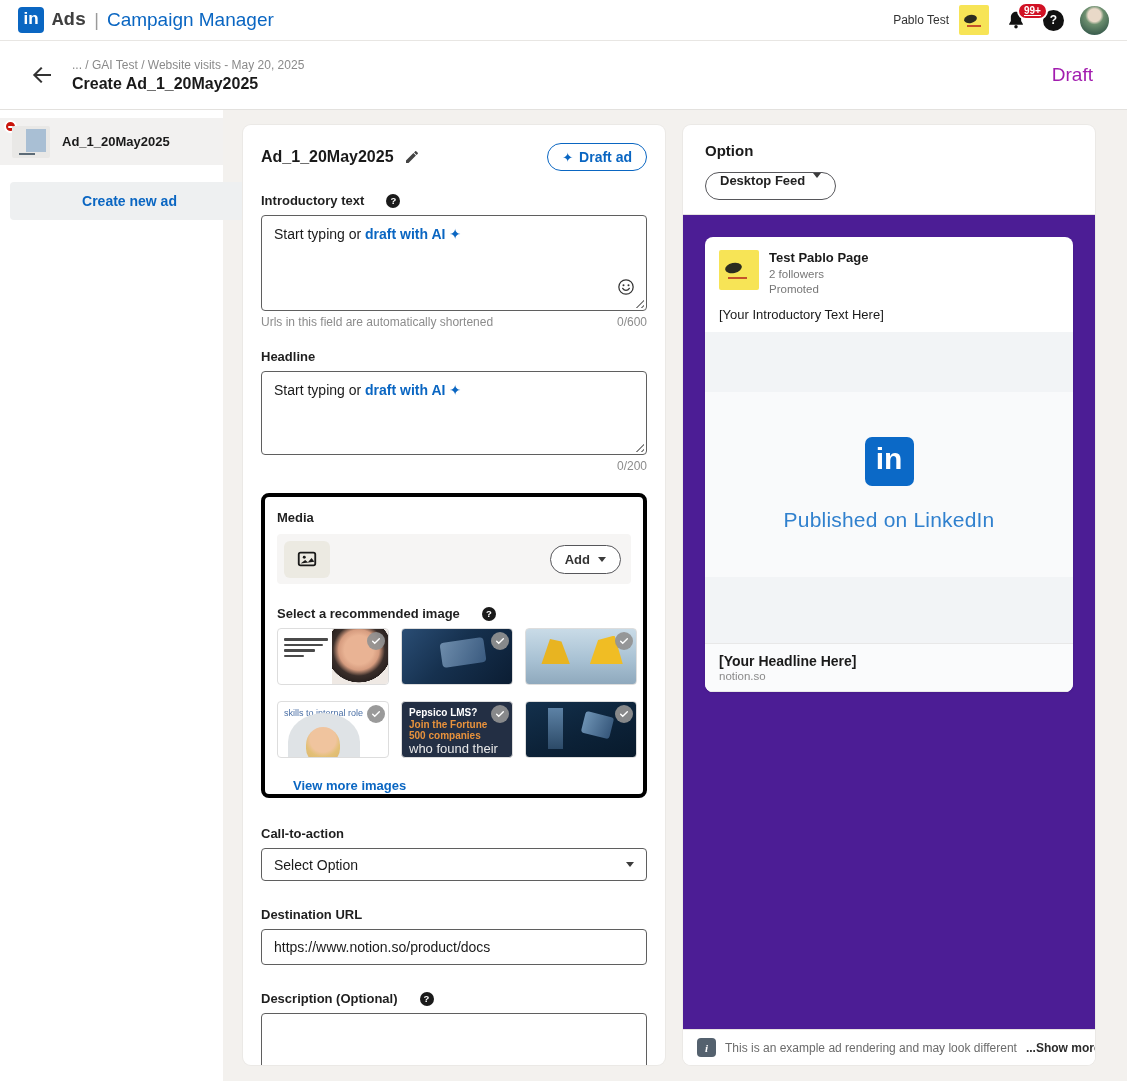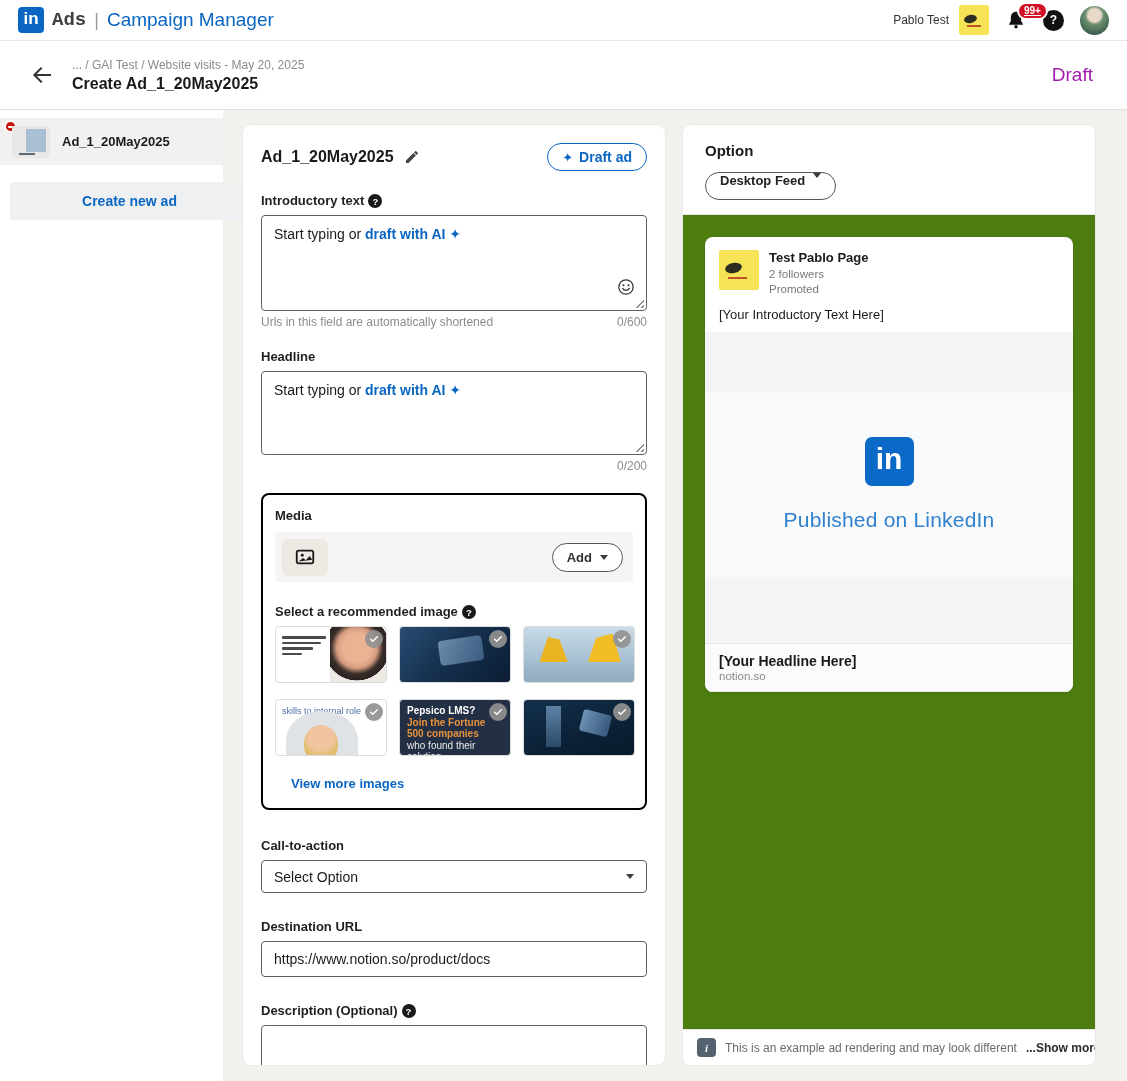--- a/index.html
+++ b/index.html
@@ -46,32 +46,32 @@
 
   .work-area { flex:1; display:flex; gap:18px; padding:15px 0 16px 20px; }
 
   
   .form-card { width:422px; background:#fff; border-radius:8px; box-shadow:0 0 0 1px #ebe9e6; padding:18px 18px 30px; overflow:hidden; }
   .form-head { display:flex; align-items:center; justify-content:space-between; margin-bottom:22px; }
   .form-ad-name { font-size:16px; font-weight:bold; display:flex; align-items:center; gap:10px; }
   .edit-btn { background:none; border:none; cursor:pointer; display:flex; }
   .draft-ad-btn { display:flex; align-items:center; gap:6px; border:1.5px solid #0a66c2; background:#fff; color:#0a66c2; font-weight:bold; font-size:14px; border-radius:16px; padding:5px 14px; cursor:pointer; font-family:inherit; }
   .sparkle { font-size:13px; }
-  .field-label { font-size:13px; font-weight:bold; color:#1f1f1f; display:flex; align-items:flex-end; gap:4px; margin-bottom:7px; }
+  .field-label { font-size:13px; font-weight:bold; color:#1f1f1f; display:flex; align-items:center; gap:22px; margin-bottom:7px; }
   .help-dot { width:14px; height:14px; border-radius:50%; background:#1a1a1a; color:#fff; font-size:9.5px; font-weight:bold; display:inline-flex; align-items:center; justify-content:center; }
   .textarea-box { position:relative; border:1px solid #5f5f5f; border-radius:4px; background:#fff; padding:10px 12px; font-size:14px; color:#1a1a1a; cursor:text; }
   .ph-link { color:#0a66c2; font-weight:bold; }
   .smiley { position:absolute; right:10px; bottom:10px; }
   .rhandle { position:absolute; right:2px; bottom:2px; width:10px; height:10px; clip-path:polygon(100% 0,100% 100%,0 100%); background:repeating-linear-gradient(135deg, transparent 0 2px, #8a8a8a 2px 3.2px); }
   .field-meta { display:flex; justify-content:space-between; font-size:12px; color:#8c8c8c; margin-top:4px; }
   .field-meta.right-only { justify-content:flex-end; }
   .mb20 { margin-bottom:20px; } .mb26 { margin-bottom:26px; }
 
   
-  .media-card { border:2px solid #000000; border-radius:8px; padding:13px 12px 16px; margin-bottom:28px; }
+  .media-card { border:4px solid #000000; border-radius:8px; padding:13px 12px 0; margin-bottom:28px; }
   .media-label { margin-bottom:9px; }
   .media-bar { background:#f6f5f4; border-radius:4px; height:50px; display:flex; align-items:center; justify-content:space-between; padding:0 10px 0 7px; margin-bottom:22px; }
   .media-tile { width:46px; height:37px; background:#eceae2; border-radius:6px; display:flex; align-items:center; justify-content:center; }
   .add-btn { display:flex; align-items:center; gap:8px; background:#fff; border:1px solid #56565a; border-radius:15px; height:29px; padding:0 14px; font-size:13px; font-weight:bold; color:#333; cursor:pointer; font-family:inherit; }
   .caret { width:0; height:0; border-left:4.5px solid transparent; border-right:4.5px solid transparent; border-top:5.5px solid #3c3c3c; }
   .thumb-grid { display:grid; grid-template-columns:repeat(3,112px); gap:16px 12px; margin-bottom:18px; }
   .thumb { position:relative; height:57px; border-radius:4px; overflow:hidden; cursor:pointer; border:1px solid #ddd; }
   .check-circle { position:absolute; top:3px; right:3px; width:18px; height:18px; border-radius:50%; background:rgba(145,145,145,0.92); display:flex; align-items:center; justify-content:center; z-index:3; }
   .thumb1 { background:#fff; }
   .thumb1 .mini-lines { position:absolute; left:6px; top:9px; width:44px; }
@@ -83,35 +83,35 @@
   .thumb3 { background:linear-gradient(180deg,#c9dbe7 0%,#a9c2d4 55%,#8fa9bd 100%); }
   .thumb3::before { content:""; position:absolute; left:14%; top:18%; width:26%; height:46%; background:#e8b califique; background:#e8b421; clip-path:polygon(0 100%,30% 0,70% 10%,100% 100%); }
   .thumb3::after { content:""; position:absolute; right:12%; top:12%; width:30%; height:52%; background:#f0bd24; clip-path:polygon(0 100%,25% 15%,75% 0,100% 100%); }
   .thumb4 { background:#fff; }
   .thumb4 .skills-text { position:absolute; left:6px; top:6px; font-size:9px; color:#4a6fa5; white-space:nowrap; }
   .thumb4 .arch { position:absolute; left:10px; bottom:-14px; width:72px; height:58px; border-radius:50% 50% 0 0; background:#dfe3e6; }
   .thumb4 .face { position:absolute; left:28px; bottom:-6px; width:34px; height:36px; border-radius:50% 50% 40% 40%; background:radial-gradient(circle at 50% 34%, #f0c49e 0 44%, #e3c077 60%, #d9b369 100%); }
   .thumb5 { background:#232f44; padding:5px 7px; }
   .t5-l1 { font-size:10px; font-weight:bold; color:#fff; display:block; line-height:1.15; }
   .t5-or { font-size:10px; font-weight:bold; color:#e8923c; display:block; line-height:1.15; }
-  .t5-wh { font-size:10px; color:#e8e8e8; display:block; line-height:1.15; }
+  .t5-wh { font-size:13px; color:#e8e8e8; display:block; line-height:1.15; }
   .thumb6 { background:linear-gradient(160deg,#13304c 0%,#0c2238 55%,#081a2c 100%); }
   .thumb6::before { content:""; position:absolute; left:20%; top:10%; width:14%; height:75%; background:linear-gradient(#5d82a5,#2c4a68); }
   .thumb6::after { content:""; position:absolute; right:22%; top:22%; width:26%; height:40%; background:linear-gradient(100deg,#6f94b5,#355probabil); background:linear-gradient(100deg,#6f94b5,#35567a); transform:rotate(14deg); border-radius:3px; }
   .view-more { background:none; border:none; color:#0a66c2; font-weight:bold; font-size:13px; cursor:pointer; padding:0 0 0 16px; font-family:inherit; }
 
   .select-box { border:1px solid #5f5f5f; border-radius:4px; height:33px; display:flex; align-items:center; justify-content:space-between; padding:0 12px; font-size:14px; color:#1a1a1a; cursor:pointer; }
   .text-input { width:100%; border:1px solid #5f5f5f; border-radius:4px; height:36px; padding:0 12px; font-size:14px; color:#1a1a1a; font-family:inherit; background:#fff; }
 
   
   .preview-card { width:412px; background:#fff; border-radius:8px; box-shadow:0 0 0 1px #ebe9e6; display:flex; flex-direction:column; overflow:hidden; }
   .preview-head { padding:17px 22px 14px; border-bottom:1px solid #e6e4e1; }
   .preview-title { font-size:15px; font-weight:bold; margin-bottom:12px; }
   .device-pill { display:inline-flex; align-items:flex-start; gap:8px; border:1px solid #56565a; border-radius:15px; height:28px; padding:0 14px; font-size:13px; font-weight:bold; color:#222; background:#fff; cursor:pointer; font-family:inherit; }
-  .preview-body { flex:1; background:#4d7c0f; padding:22px 22px 0; }
+  .preview-body { flex:1; background:#4c1d95; padding:22px 22px 0; }
   .ad-preview { background:#fff; border-radius:8px; box-shadow:0 1px 3px rgba(0,0,0,0.08); overflow:hidden; }
   .ap-head { display:flex; gap:10px; padding:13px 14px 8px; }
   .ap-avatar { width:40px; height:40px; background:#f7e456; border-radius:2px; flex-shrink:0; position:relative; }
   .ap-avatar::before { content:""; position:absolute; left:6px; top:13px; width:17px; height:10px; border-radius:50%; background:#2c2c20; transform:rotate(-12deg); }
   .ap-avatar::after { content:""; position:absolute; left:9px; top:27px; width:19px; height:2px; background:#c4522a; }
   .ap-name { font-size:13px; font-weight:bold; color:#1a1a1a; line-height:1.3; }
   .ap-sub { font-size:11.5px; color:#777; line-height:1.3; }
   .ap-intro { padding:2px 14px 10px; font-size:13px; color:#1a1a1a; }
   .ap-media-strip { height:60px; background:#f2f4f6; }
   .ap-media-strip.bottom { height:66px; }

